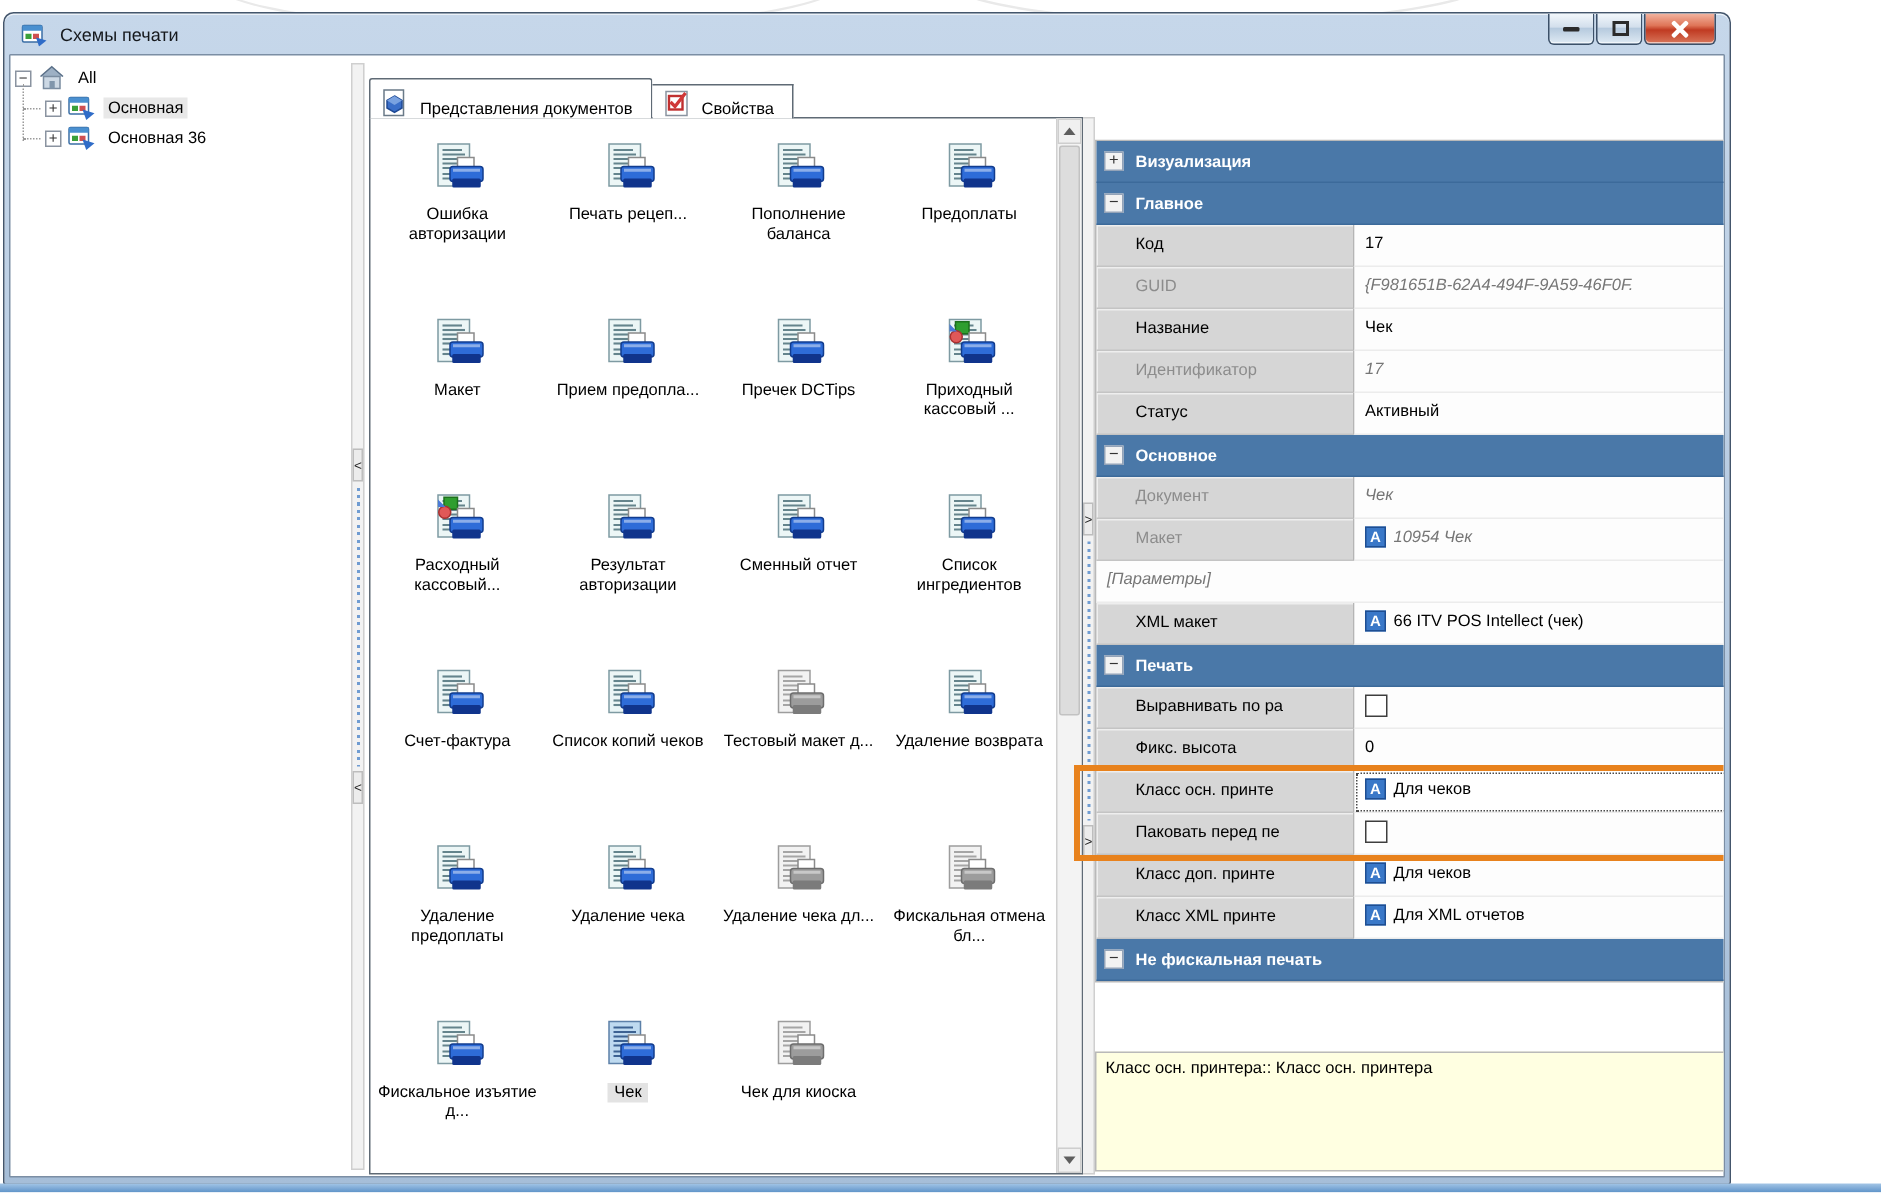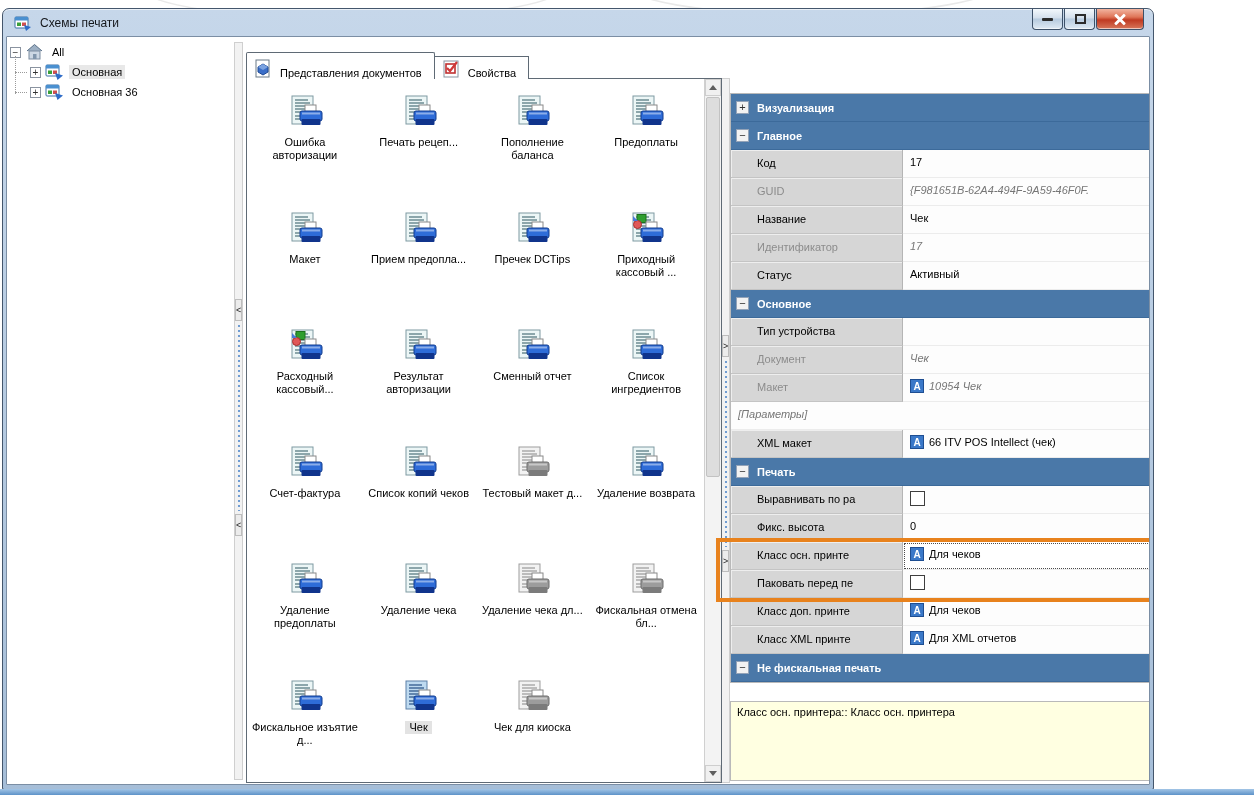--- a/index.html
+++ b/index.html
@@ -853,27 +853,20 @@
     <div class="pname">Статус</div>
     <div class="pval">
 
       <span class="ptext">Активный</span>
     </div>
   </div>
             <div class="sec">
     <span class="exp2">−</span>
     <span class="sec-label">Основное</span>
   </div>
-            <div class="prow">
-    <div class="pname">Тип устройства</div>
-    <div class="pval">
-
-      <span class="ptext"></span>
-    </div>
-  </div>
             <div class="prow ro">
     <div class="pname">Документ</div>
     <div class="pval">
 
       <span class="ptext">Чек</span>
     </div>
   </div>
             <div class="prow ro">
     <div class="pname">Макет</div>
     <div class="pval">

